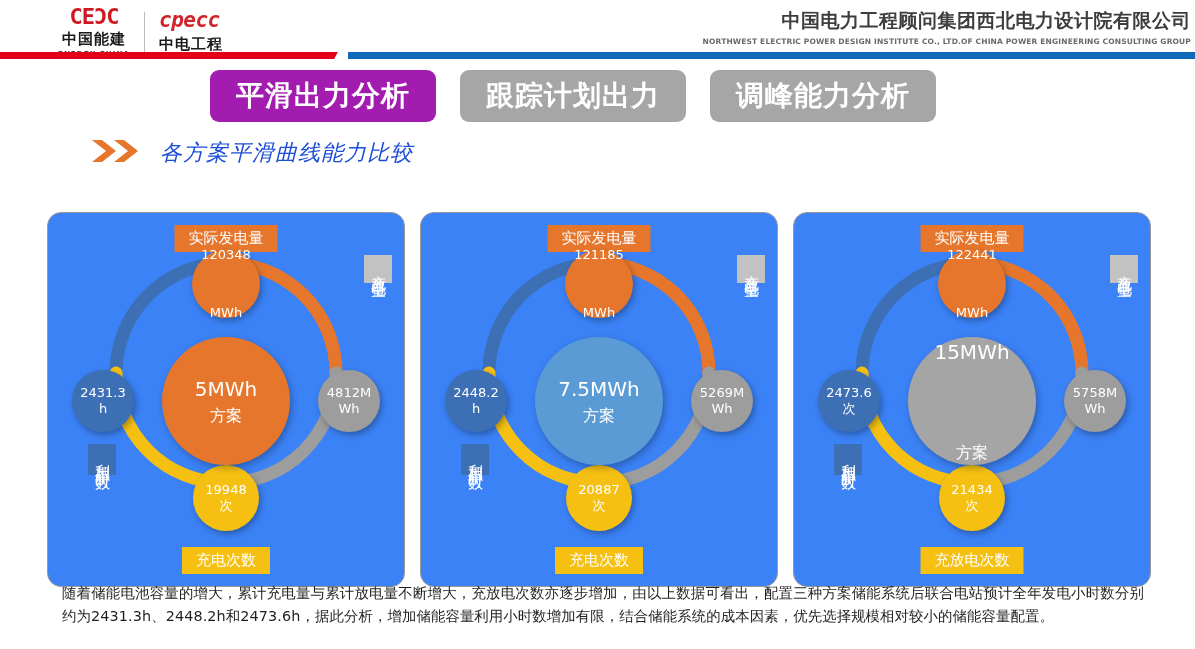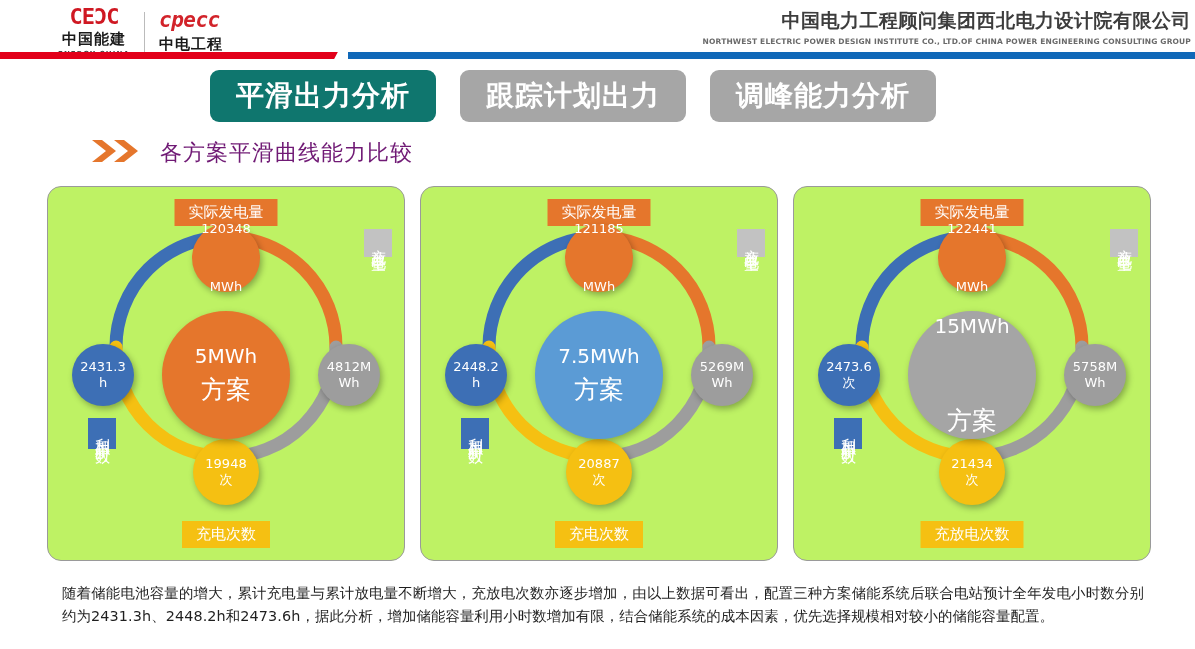--- a/index.html
+++ b/index.html
@@ -31,46 +31,46 @@
   .divider{position:absolute;left:0;top:52px;width:1195px;height:7px;}
   .div-red{position:absolute;left:0;top:0;width:342px;height:7px;background:#e2001a;}
   .div-notch{position:absolute;left:336px;top:0;width:18px;height:7px;background:#fff;
      transform:skewX(-28deg);}
   .div-blue{position:absolute;left:348px;top:0;width:847px;height:7px;background:#1068b8;}
 
   
   .tabs{position:absolute;left:210px;top:70px;display:flex;gap:24px;}
   .tab{height:52px;border-radius:9px;display:flex;align-items:center;justify-content:center;
      padding:0 26px;font-size:28px;font-weight:bold;color:#ffffff;letter-spacing:1px;}
-  .tab.active{background:#0f766e;font-family:Liberation Mono, monospace;}
+  .tab.active{background:#a21caf;font-family:Liberation Mono, monospace;}
   .tab.inactive{background:#a6a6a6;}
 
   
   .sec-title{position:absolute;left:90px;top:138px;display:flex;align-items:center;gap:18px;}
   .chev{display:block;}
-  .sec-title .txt{font-size:22px;color:#701a75;letter-spacing:1px;}
+  .sec-title .txt{font-size:22px;color:#1d4ed8;letter-spacing:1px;font-style:italic;}
 
   
   .cards{position:absolute;left:47px;top:186px;width:1104px;height:375px;
      display:flex;gap:15px;}
   .card{width:358px;height:375px;border:1.5px solid #9a9a9a;border-radius:14px;
-     background:#bef264;position:relative;box-sizing:border-box;}
+     background:#3b82f6;position:relative;box-sizing:border-box;margin-top:26px;}
 
   .diagram{position:absolute;left:0;top:0;width:100%;height:100%;}
 
   
   .ring-svg{position:absolute;left:50%;top:34px;transform:translateX(-50%);}
 
   
   .center-bubble{position:absolute;left:50%;top:188px;transform:translate(-50%,-50%);
      width:128px;height:128px;border-radius:50%;display:flex;flex-direction:column;
      align-items:center;justify-content:center;color:#fff;
      box-shadow:2px 3px 7px rgba(0,0,0,.28);}
   .center-bubble .v{font-size:20px;line-height:1.5;}
-  .center-bubble .s{font-size:25px;line-height:1.5;}
+  .center-bubble .s{font-size:16px;line-height:1.5;}
 
   
   .node{position:absolute;border-radius:50%;display:flex;flex-direction:column;
      align-items:center;justify-content:center;color:#fff;text-align:center;
      box-shadow:2px 3px 6px rgba(0,0,0,.3);line-height:1.25;}
   .node .l1{font-size:13px;}
   .node .l2{font-size:13px;}
   .node-top{width:68px;height:68px;left:50%;top:37px;transform:translateX(-50%);background:#e5762c;gap:42px;}
   .node-left{width:62px;height:62px;left:24px;top:157px;background:#3d6fb5;}
   .node-right{width:62px;height:62px;right:24px;top:157px;background:#9d9d9d;}

